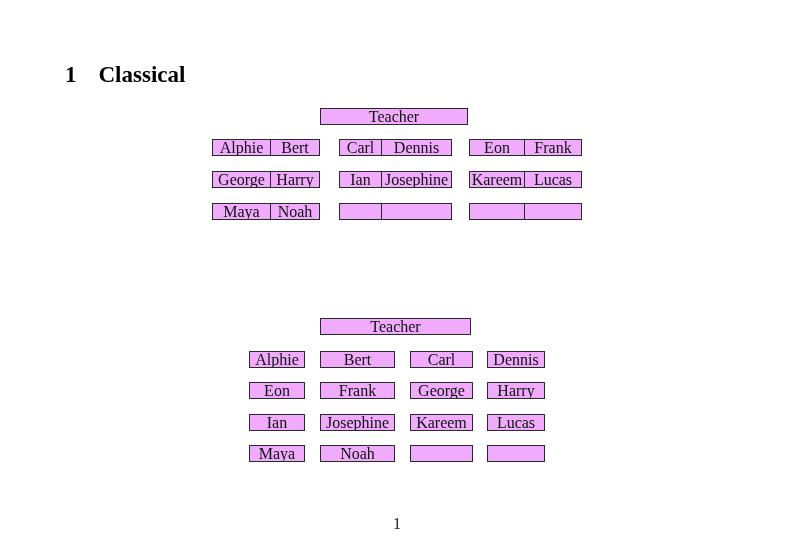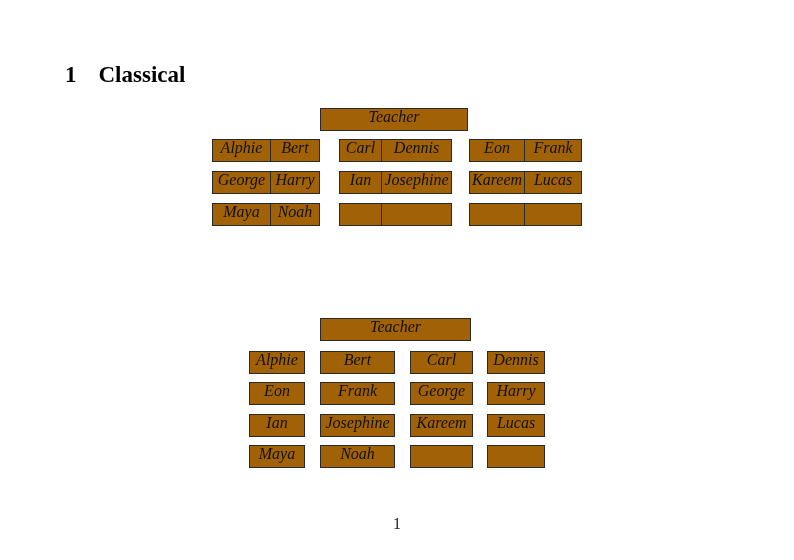--- a/index.html
+++ b/index.html
@@ -21,25 +21,24 @@
     font-size: 23px;
     line-height: 23px;
     color: #000000;
     white-space: nowrap;
   }
   .heading .num { display: inline-block; }
   .heading .title { display: inline-block; margin-left: 22px; }
   .desk {
     position: absolute;
     box-sizing: border-box;
-    height: 23px;
+    height: 17px;
     border: 1px solid #2a2a2a;
-    background: #a16207;
+    background: #f0abfc;
     display: flex;
-    font-style: italic;
   }
   .cell {
     box-sizing: border-box;
     display: block;
     font-size: 16px;
     line-height: 15px;
     text-align: center;
     white-space: nowrap;
     overflow: hidden;
     color: #111111;

